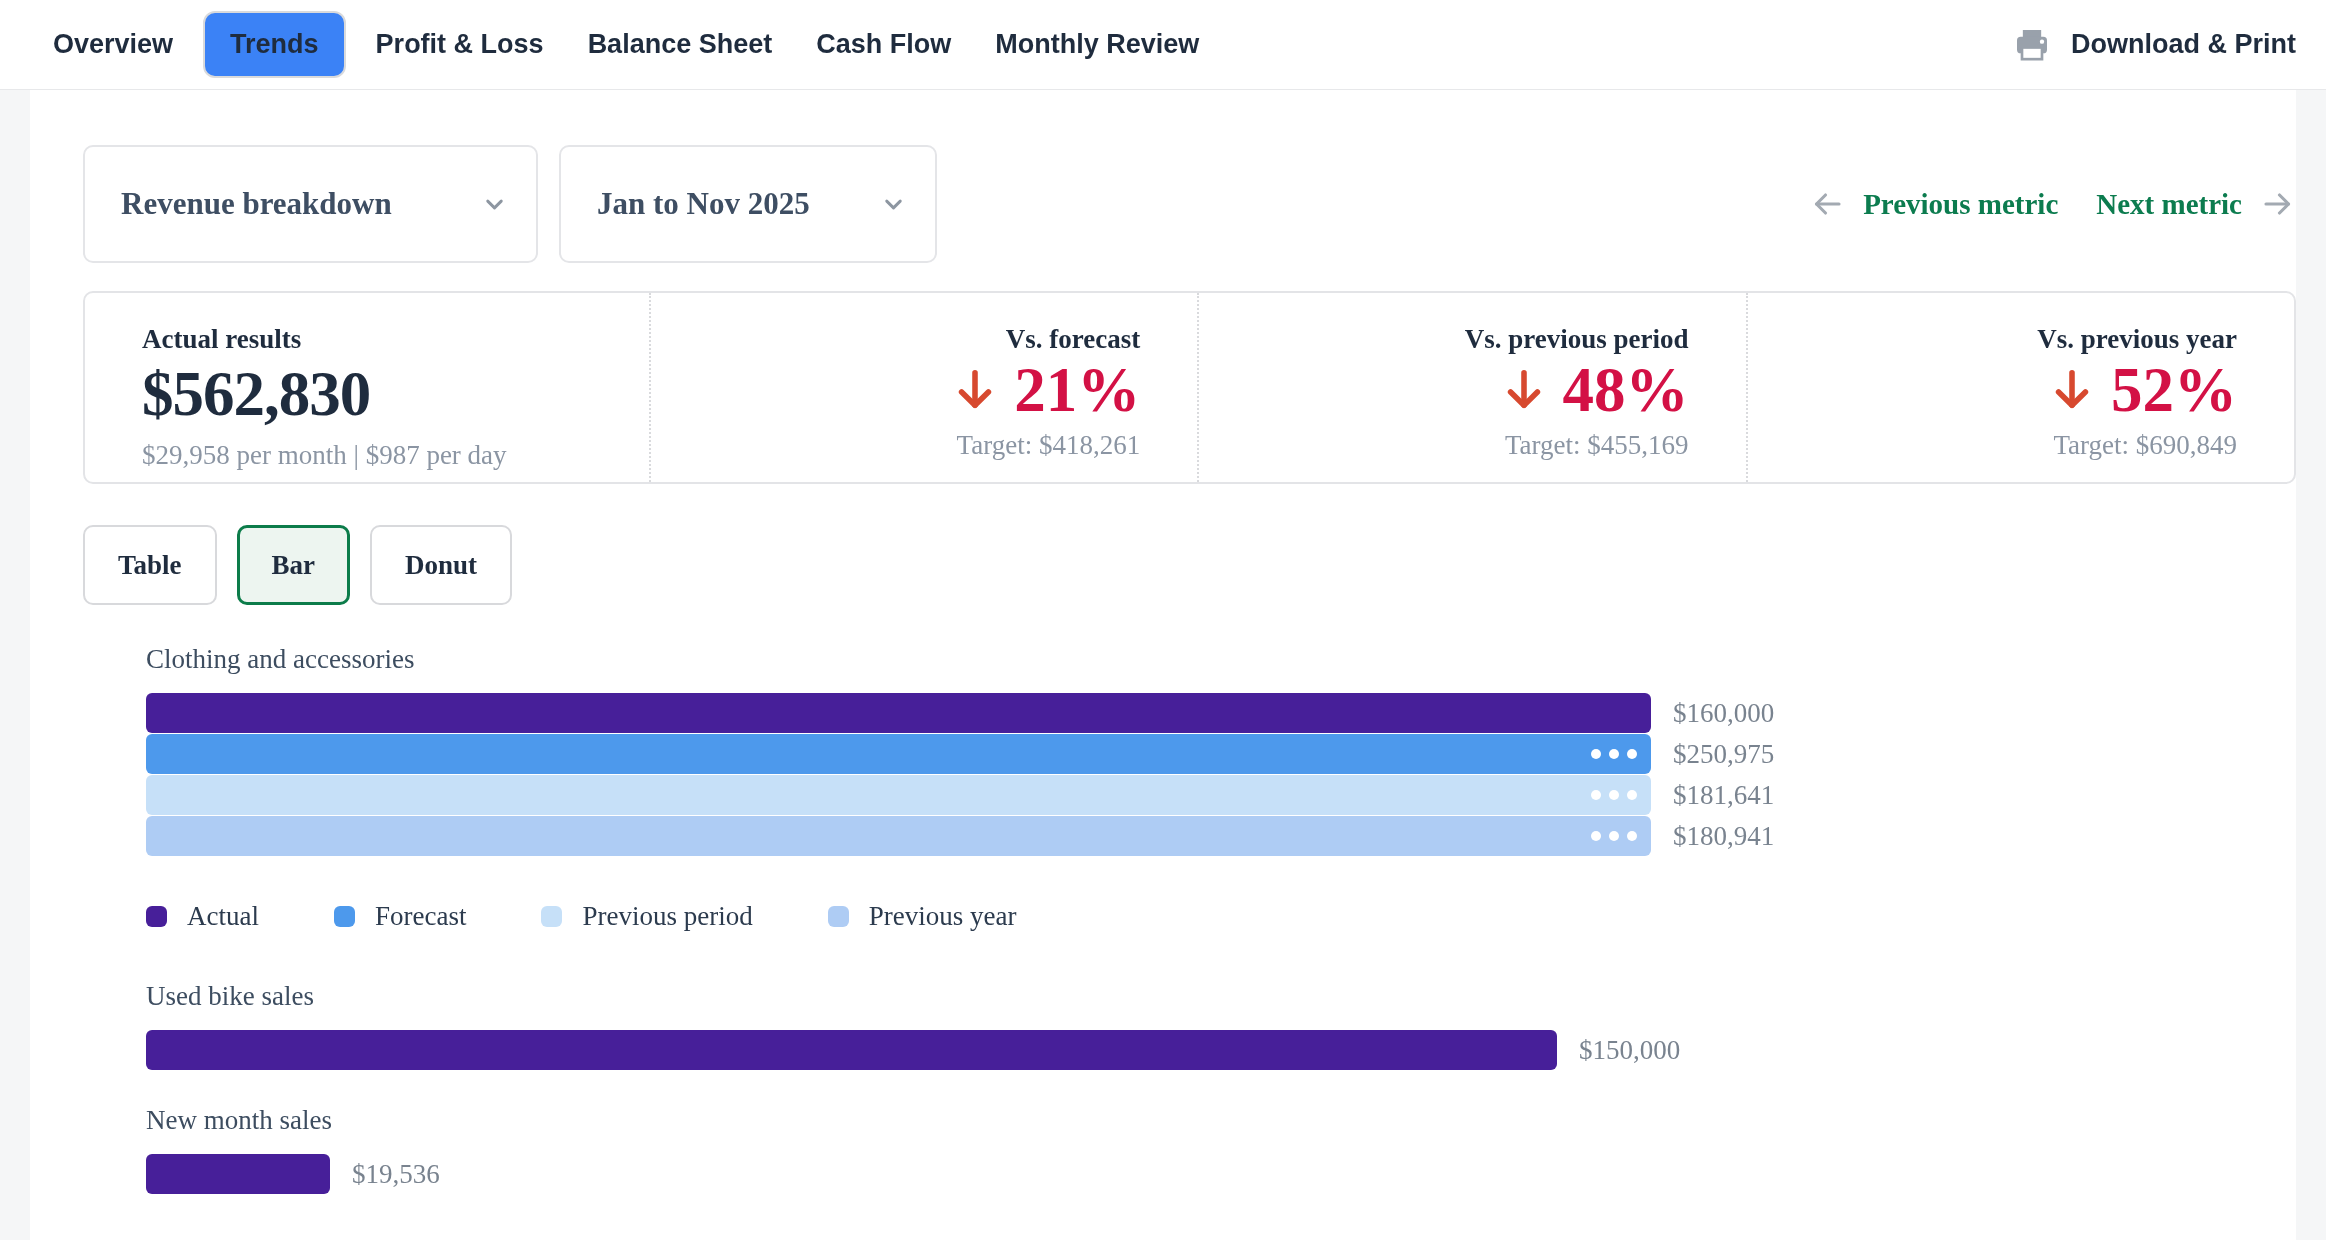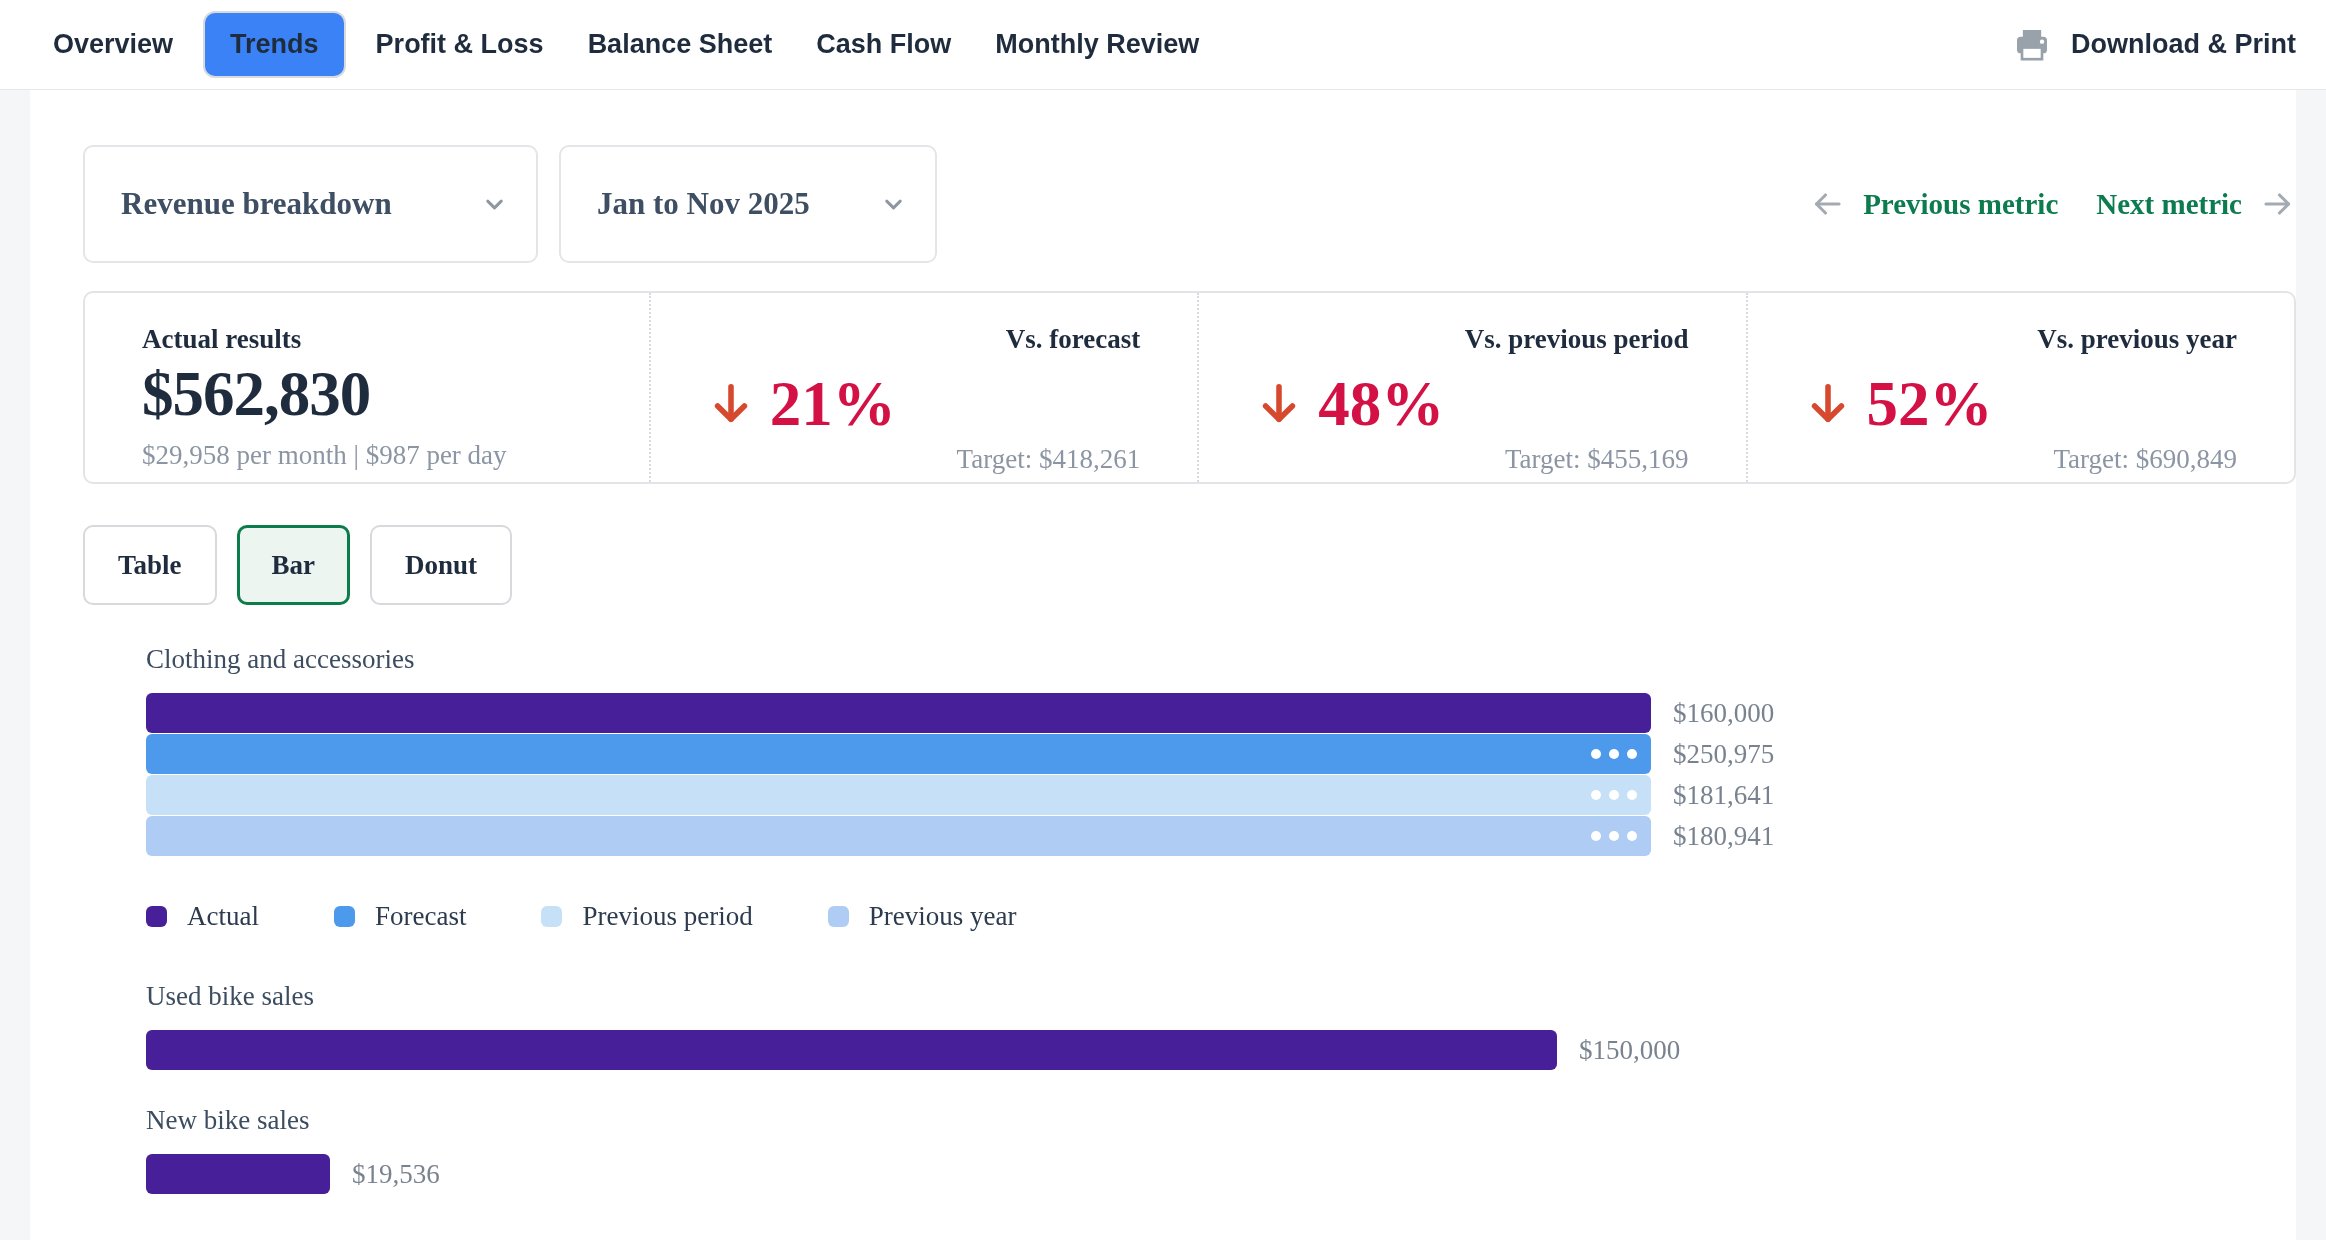--- a/index.html
+++ b/index.html
@@ -46,21 +46,21 @@
   .summary {
     margin-top:28px; height:193px; border:2px solid #e3e4e7; border-radius:10px;
     background:#fff; display:flex;
   }
   .stat { flex:1; padding:31px 57px 0 57px; }
   .stat.first { flex:1.04; }
   .stat + .stat { border-left:2px dotted #d9dadd; text-align:right; }
   .stat-title { font-size:27px; font-weight:700; color:#1f2c3e; }
   .stat-value { font-size:63px; font-weight:700; color:#1f2c3e; letter-spacing:-1px; margin-top:8px; line-height:1; }
   .stat-sub { font-size:27px; color:#8b95a3; margin-top:14px; }
-  .pct-row { display:flex; align-items:center; gap:16px; margin-top:17px; height:64px; }
+  .pct-row { display:flex; justify-content:flex-end; align-items:center; gap:16px; margin-top:3px; height:64px; }
   .pct { font-size:63px; font-weight:700; color:#d31145; line-height:1; }
   .stat-target { font-size:27px; color:#8b95a3; margin-top:8px; }
 
   
   .view-toggle { margin-top:41px; display:flex; gap:20px; }
   .toggle {
     height:80px; border:2px solid #d8d9dc; border-radius:10px; background:#fff;
     font-size:27px; font-weight:700; color:#1f2c3e; padding:0 33px;
     display:flex; align-items:center; cursor:pointer; font-family:inherit;
   }
@@ -263,21 +263,21 @@
           </div>
         </div>
         <div class="chart-group spaced">
           <div class="group-title">Used bike sales</div>
           <div class="bar-row">
             <div class="bar" style="width: 1411px; background: rgb(71, 31, 153);"></div>
             <span class="bar-value">$150,000</span>
           </div>
         </div>
         <div class="chart-group spaced">
-          <div class="group-title">New bike sales</div>
+          <div class="group-title">New month sales</div>
           <div class="bar-row">
             <div class="bar" style="width: 184px; background: rgb(71, 31, 153);"></div>
             <span class="bar-value">$19,536</span>
           </div>
         </div>
       </div>
 
   </div>
 </div>
 

